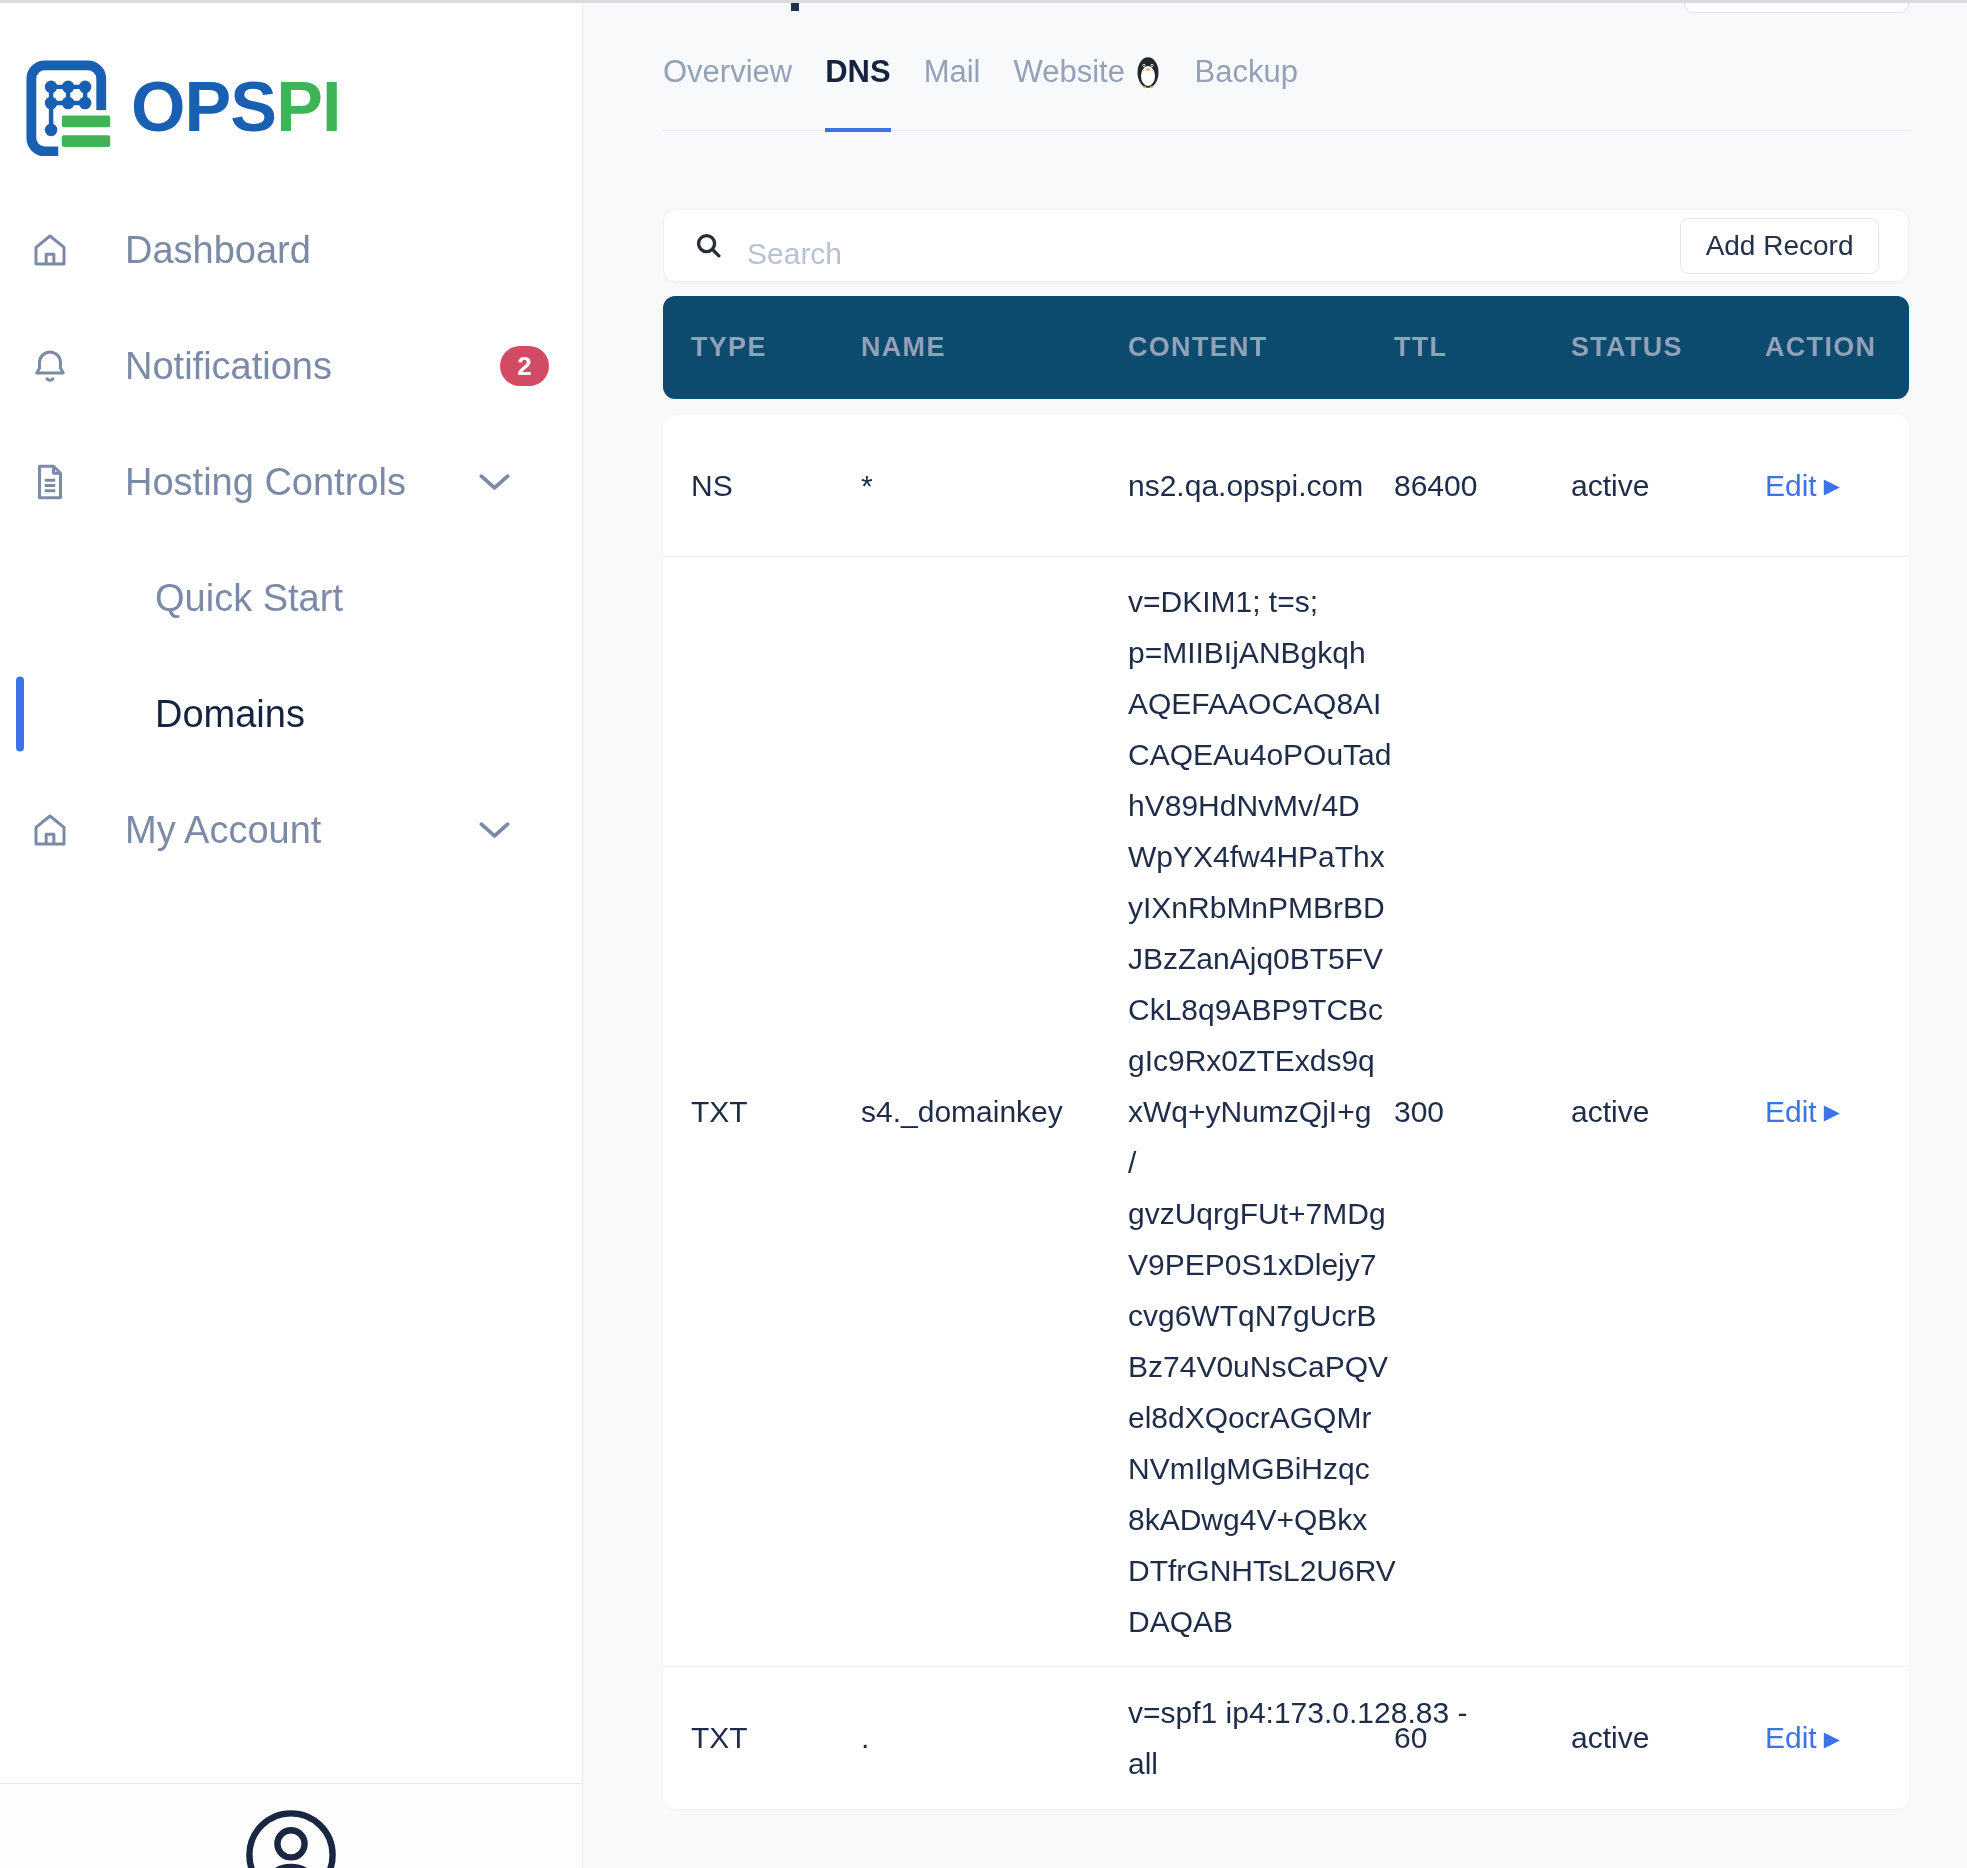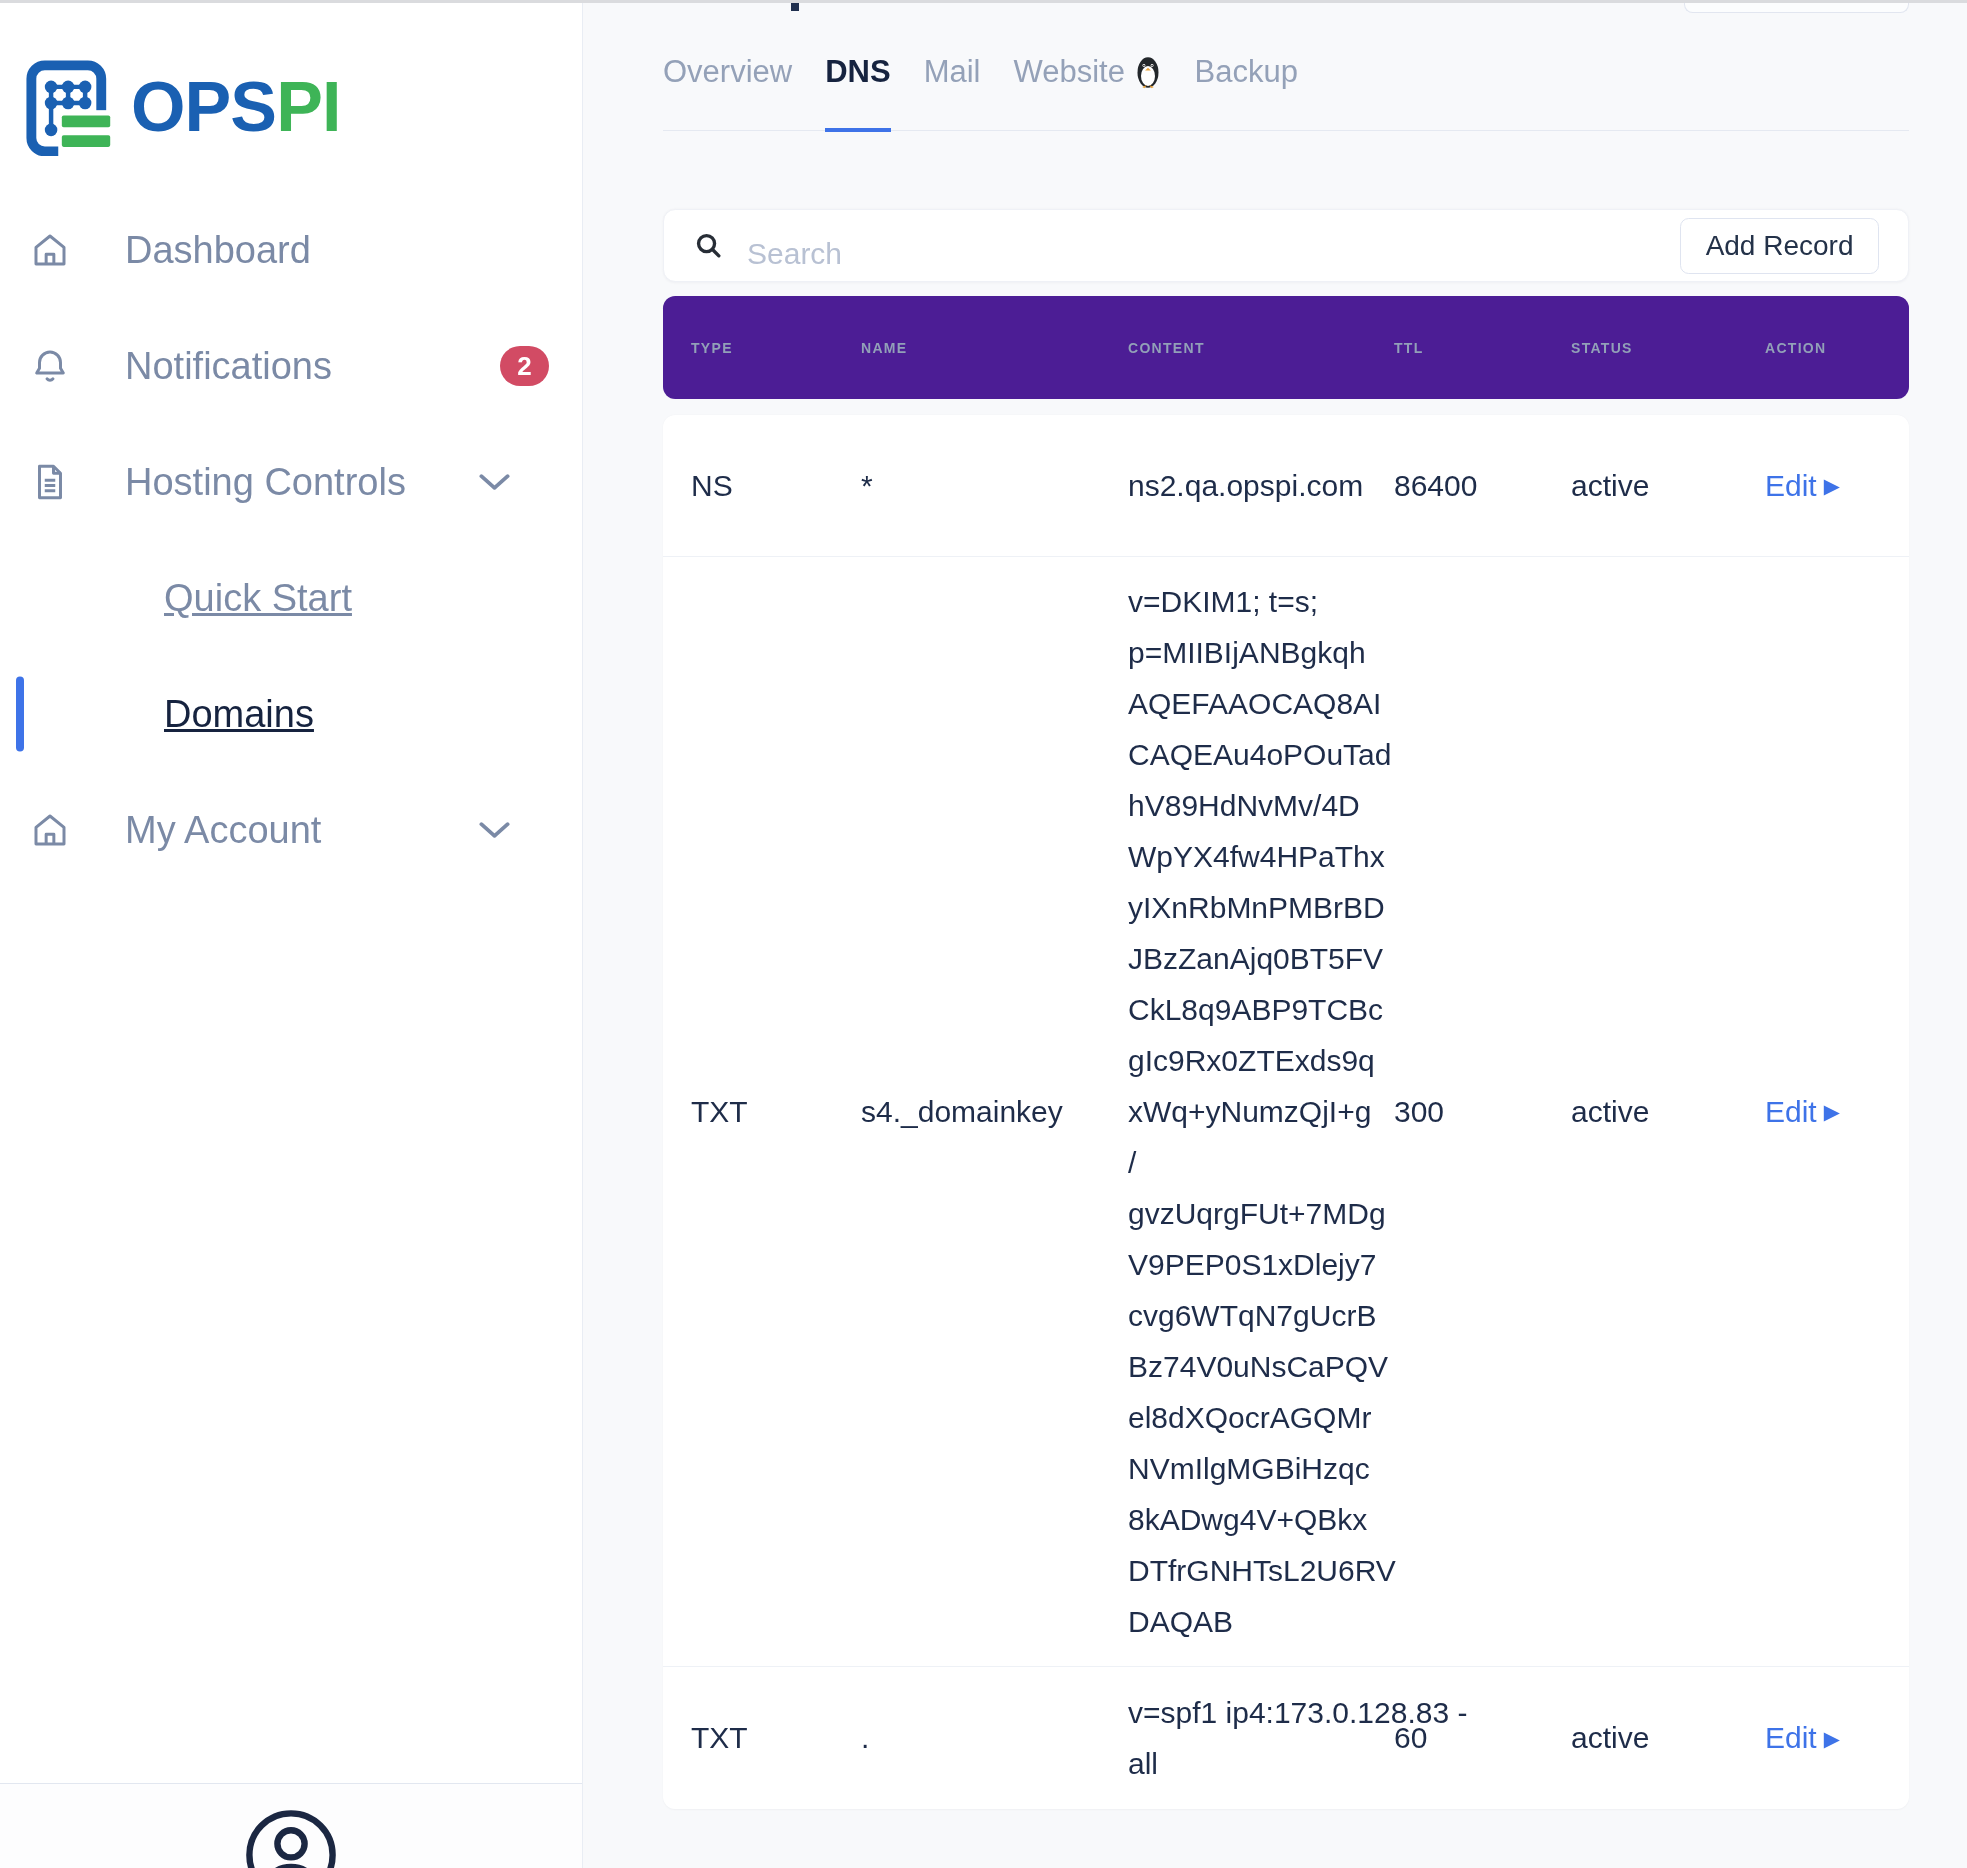--- a/index.html
+++ b/index.html
@@ -19,21 +19,21 @@
   .brand-text .p1 { color:#1a60b2; }
   .brand-text .p2 { color:#3eb457; }
 
   .nav { margin-top:35px; }
   .nav-item { position:relative; display:flex; align-items:center; height:116px;
               padding-left:29px; color:#7b8aa6; font-size:38px; cursor:pointer; }
   .nav-item .nav-icon { width:42px; height:42px; flex:0 0 auto; color:#7b8aa6; }
   .nav-item .nav-icon svg { width:42px; height:42px; display:block; }
   .nav-item .nav-label { margin-left:54px; white-space:nowrap; }
   .nav-item.sub { padding-left:148px; }
-  .nav-item.sub .nav-label { margin-left:16px;text-decoration:underline; }
+  .nav-item.sub .nav-label { margin-left:7px; }
   .nav-item.active { color:#16233f; font-weight:500; }
   .active-bar { position:absolute; left:15.7px; top:50%; transform:translateY(-50%);
                 width:7.9px; height:75px; border-radius:4.4px; background:#3e73e8; }
   .badge { position:absolute; right:33px; top:50%; transform:translateY(-50%);
            min-width:49px; height:40px; padding:0 8.7px; border-radius:20px; background:#d24b64;
            color:#fff; font-size:26px; font-weight:700; display:flex; align-items:center; justify-content:center; }
   .chev { position:absolute; right:70px; top:50%; transform:translateY(-50%); width:35px; height:21px; color:#7b8aa6; }
   .chev svg { width:35px; height:21px; display:block; }
   .ext-icon { margin-left:17.5px; width:38px; height:38px; color:#3e73e8; }
   .ext-icon svg { width:38px; height:38px; display:block; }
@@ -62,23 +62,23 @@
                  box-shadow:0 0.9px 2.6px rgba(20,30,60,0.04); }
   .search-icon { width:31px; height:31px; flex:0 0 auto; }
   .search-icon svg { width:31px; height:31px; display:block; }
   .search-input { flex:1 1 auto; border:none; outline:none; background:transparent;
                   font-size:30px; color:#1e2c49; margin-left:23px; font-family:inherit;margin-top:16px; }
   .search-input::placeholder { color:#b8c1d3; }
   .add-record-btn { flex:0 0 auto; height:56px; padding:0 24.5px; background:#fff;
                     border:1.7px solid #dfe4f0; border-radius:8.7px; font-size:28px; color:#243249;
                     font-family:inherit; cursor:pointer; }
 
-  .thead-card { margin-top:14px; height:103px; background:#4c1d95; border-radius:12.2px;
+  .thead-card { margin-top:14px; height:103px; background:#0c4a6e; border-radius:12.2px;
                 display:flex; align-items:center; padding-left:28px;
-                font-size:14px; font-weight:700; letter-spacing:1.3px; color:#92a0b8; }
+                font-size:27px; font-weight:700; letter-spacing:1.3px; color:#92a0b8; }
   .tbody-card { margin-top:15.7px; background:#fff; border-radius:12.2px; overflow:hidden;
                 box-shadow:0 0.9px 1.7px rgba(20,30,60,0.04); }
 
   .trow { display:flex; align-items:center; padding-left:28px; font-size:30px; color:#1e2c49; }
   .trow + .trow { border-top:1.7px solid #eef1f6; }
   .trow:nth-child(1) { min-height:141px; }
   .trow:nth-child(3) { min-height:143px; }
 
   .c0 { width:170px; flex:0 0 auto; }
   .c1 { width:267px; flex:0 0 auto; }

